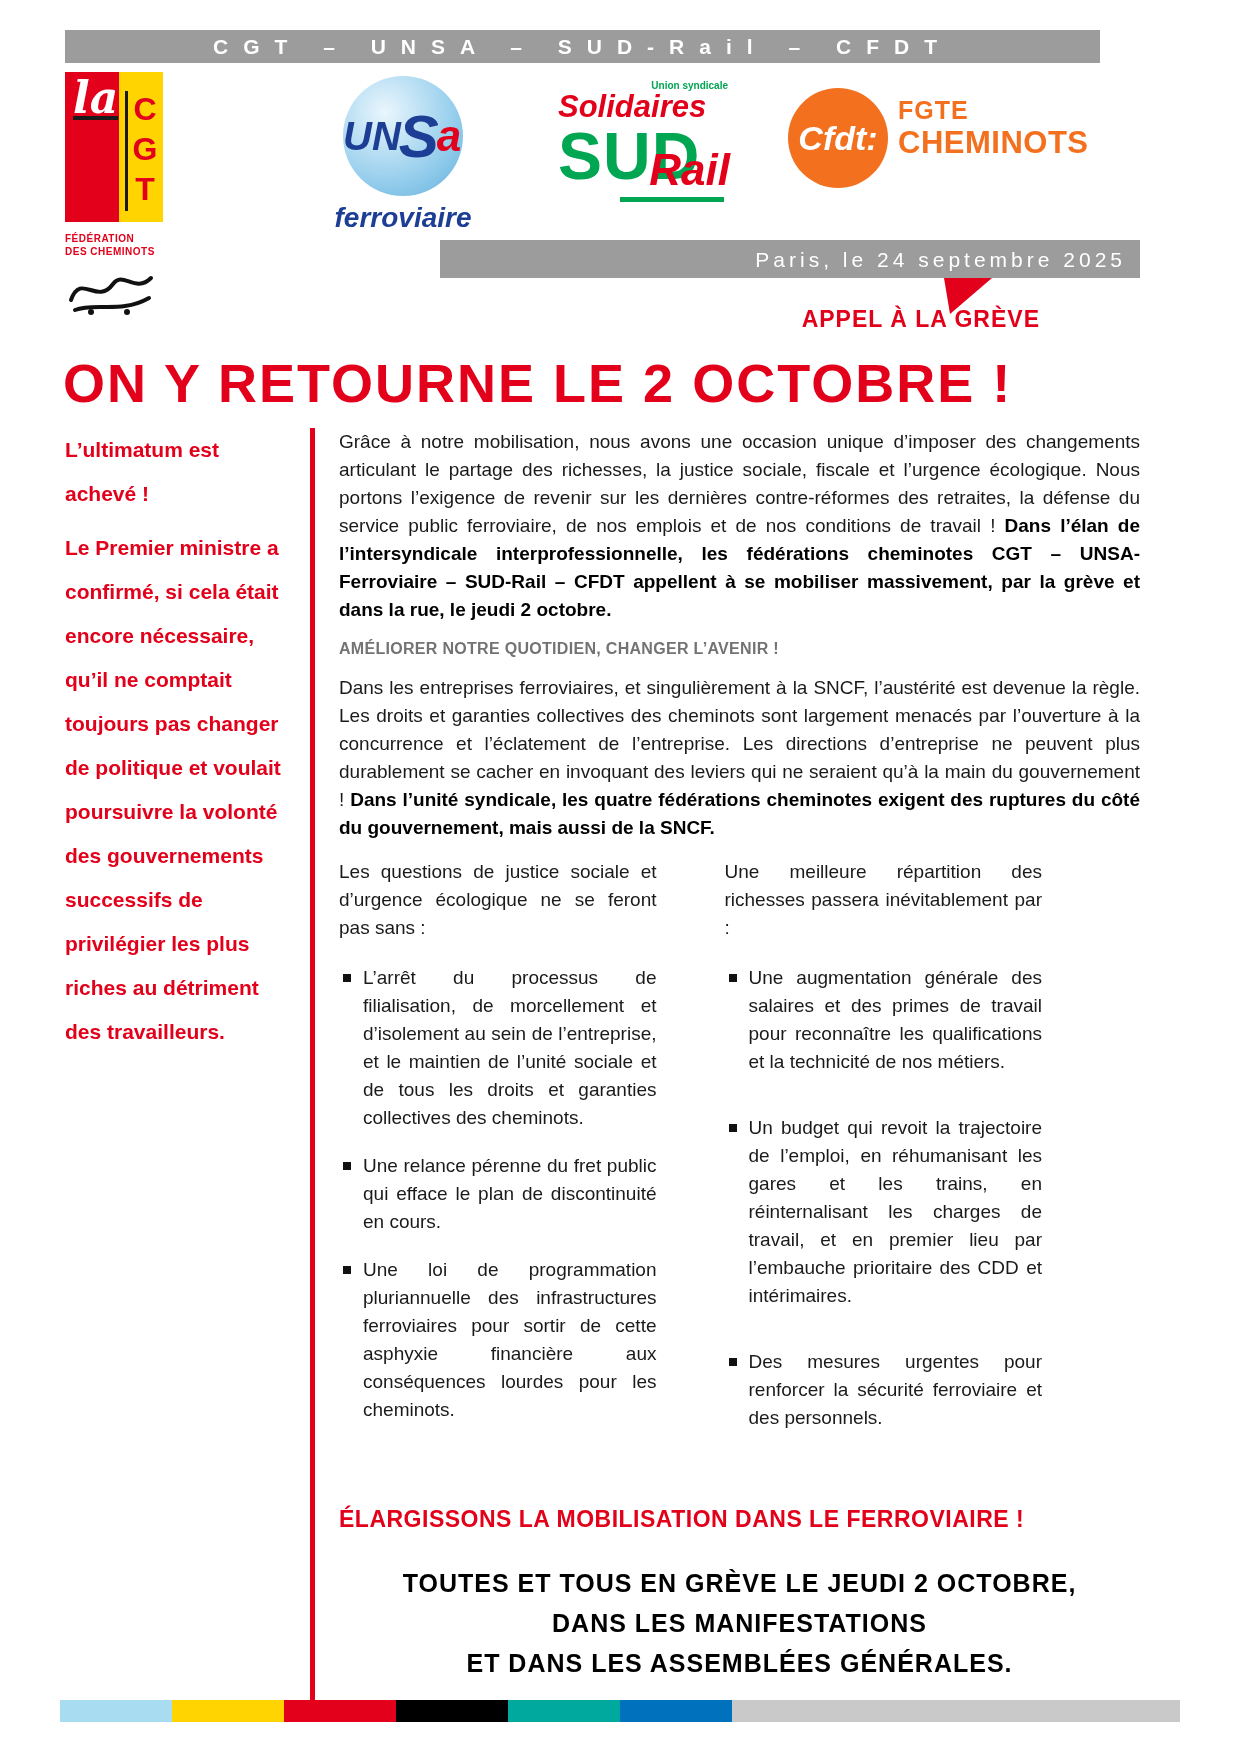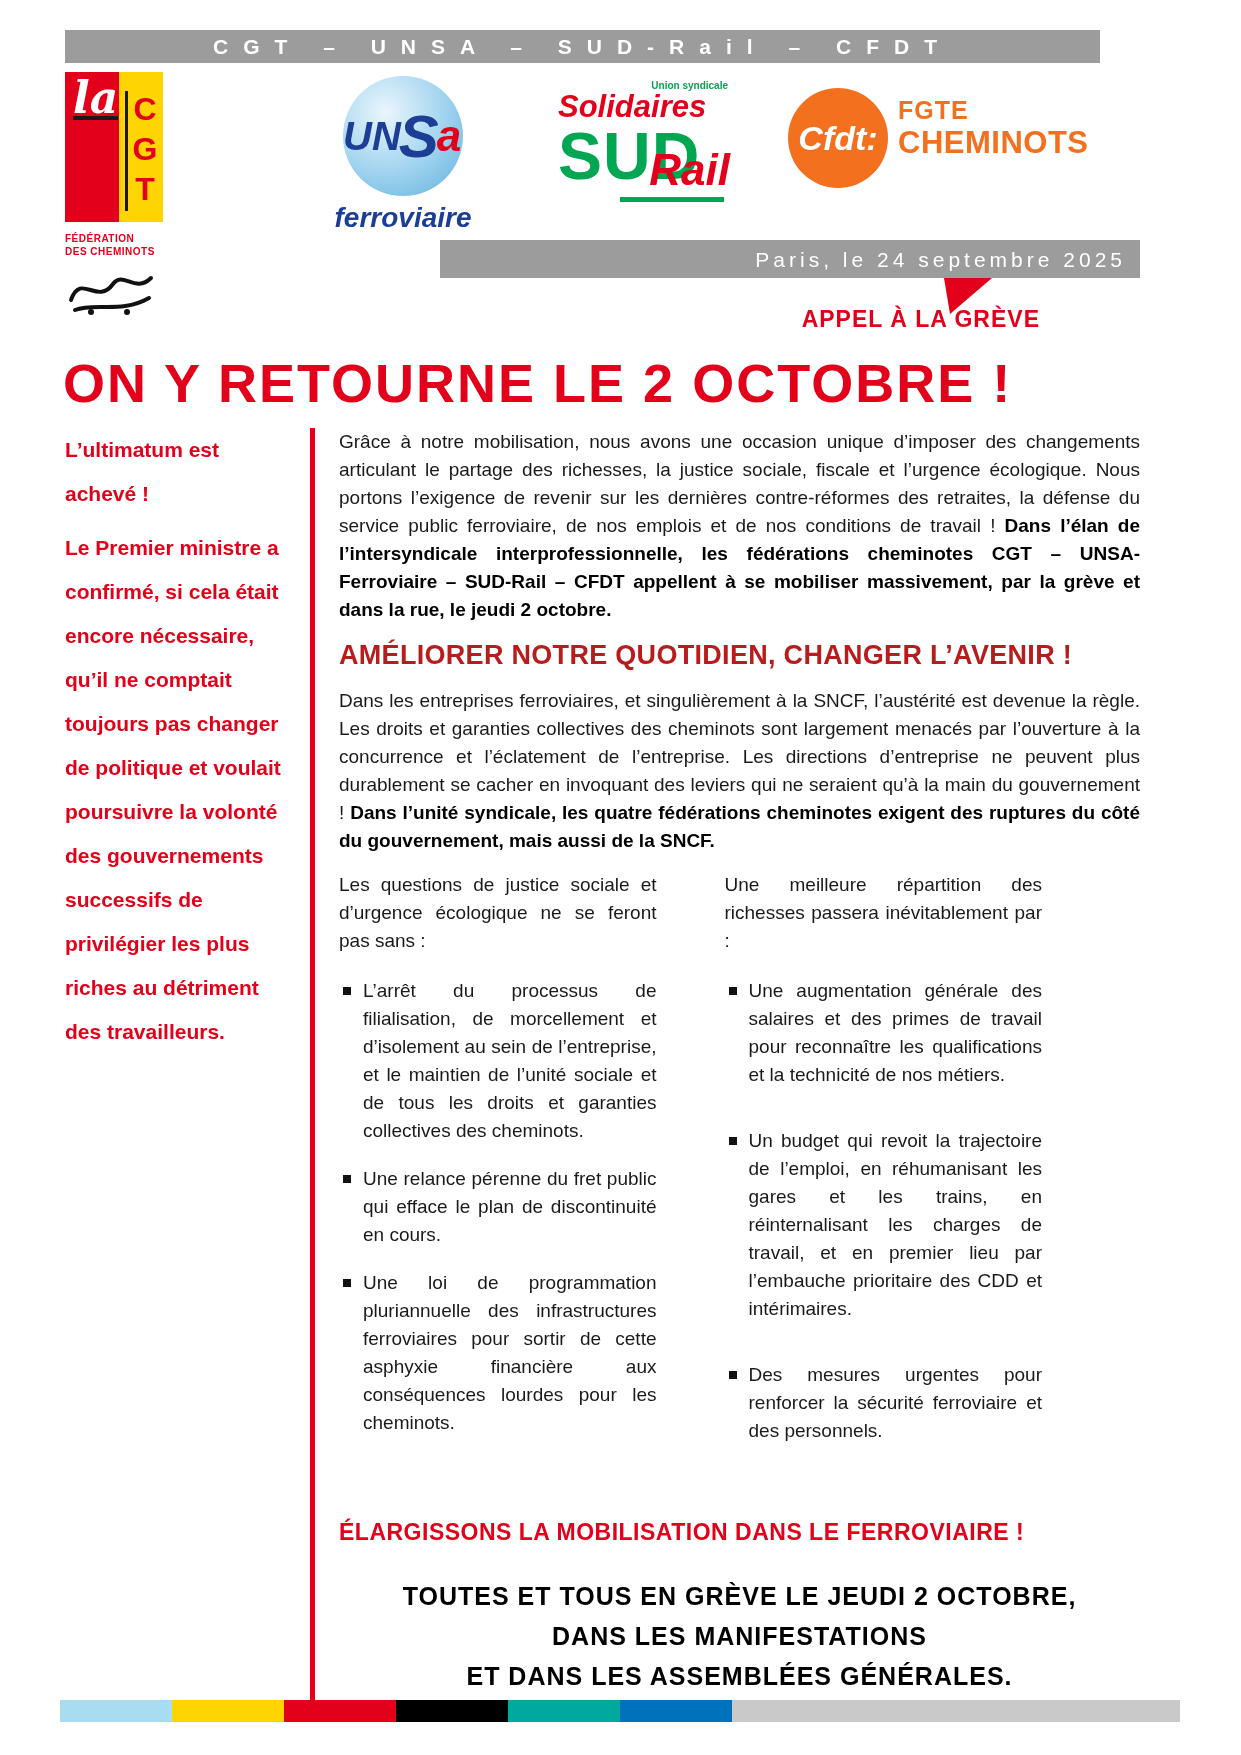--- a/index.html
+++ b/index.html
@@ -60,21 +60,21 @@
            font-size:54px; letter-spacing:2px; white-space:nowrap; }
 
   
   .content { position:absolute; left:65px; top:428px; width:1075px; display:flex; align-items:stretch; }
   .sidebar { width:245px; padding-right:14px; }
   .side-p { color:#e2001a; font-weight:bold; font-size:21px; line-height:44px; margin-bottom:10px; }
   .main { flex:1; border-left:5px solid #e2001a; padding-left:24px; }
 
   .body-p { font-size:19px; line-height:28px; text-align:justify; color:#1a1a1a; margin-bottom:16px; }
   .body-p strong { font-weight:bold; color:#000; }
-  .subhead { color:#b91c1c; font-size:27px; font-weight:bold; margin:8px 0 16px; letter-spacing:0.3px; }
+  .subhead { color:#737373; font-size:16px; font-weight:bold; margin:8px 0 16px; letter-spacing:0.3px; }
 
   .columns { display:flex; gap:68px; padding-right:98px; margin-top:14px; }
   .col { flex:1; min-width:0; }
   .col-intro { font-size:19px; line-height:28px; text-align:justify; margin-bottom:22px; }
   .bullet { display:flex; margin-bottom:20px; }
   .col-right .bullet { margin-bottom:38px; }
   .bullet-marker { width:8px; height:8px; background:#111; margin:10px 12px 0 4px; flex:none; }
   .bullet-text { font-size:19px; line-height:28px; text-align:justify; flex:1; }
 
   .cta-red { color:#e2001a; font-weight:800; font-size:23px; text-align:left; margin:36px 0 30px; letter-spacing:0.5px; }

